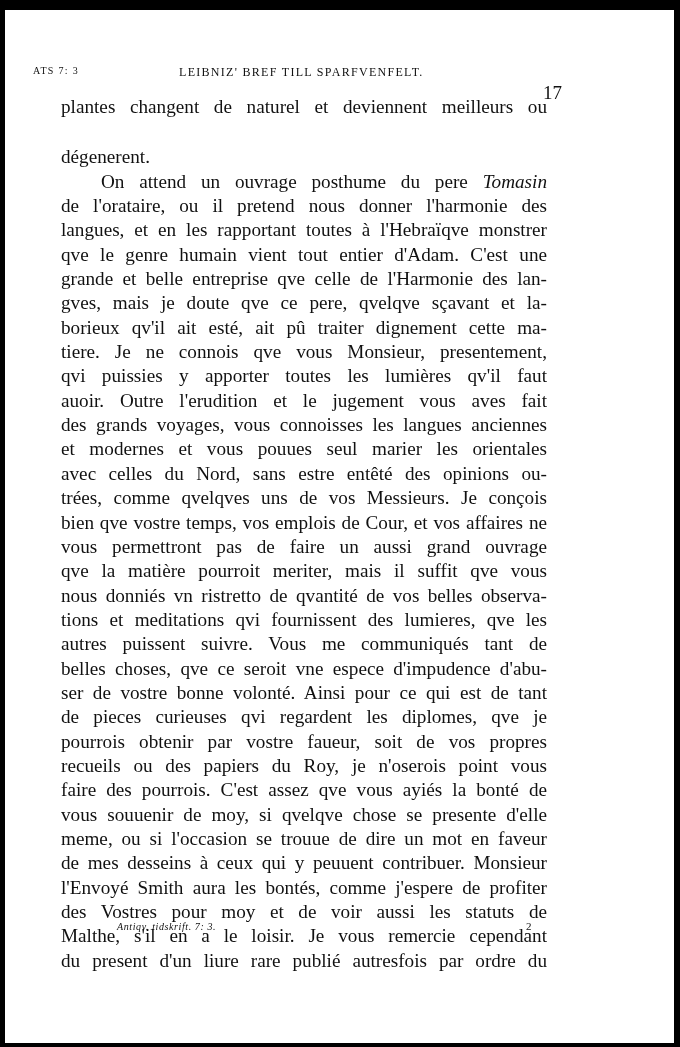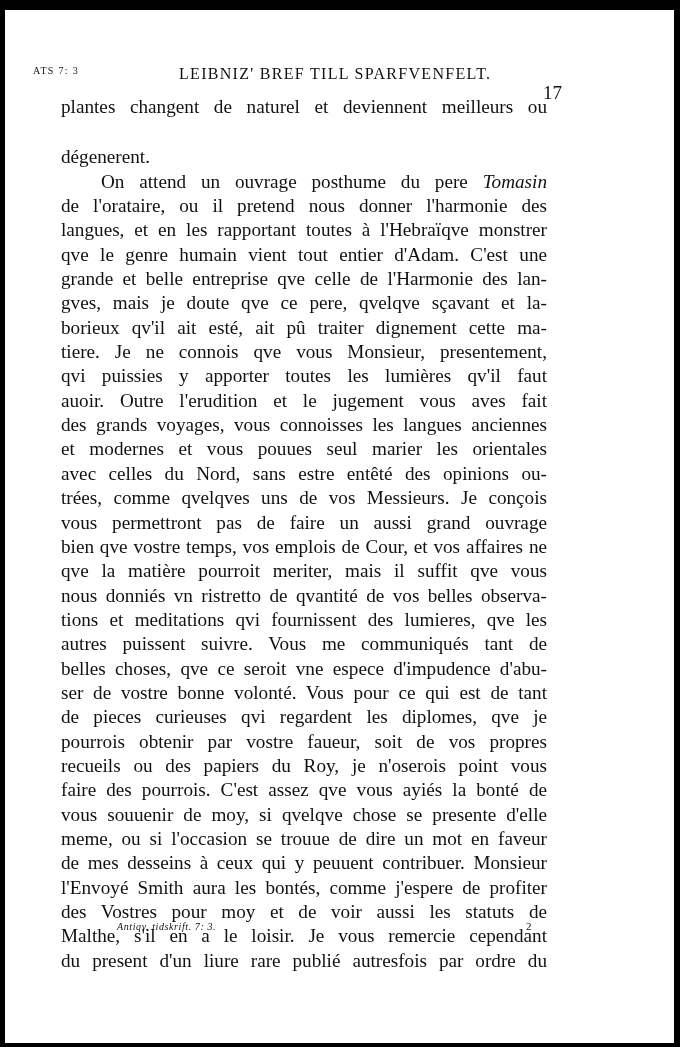--- a/index.html
+++ b/index.html
@@ -22,21 +22,21 @@
     left: 28px; top: 50px;
     width: 520px; height: 22px;
   }
   .rh-left {
     position: absolute; left: 0; top: 5px;
     font-size: 10px; letter-spacing: 1.3px;
     font-variant: small-caps; text-transform: uppercase;
   }
   .rh-center {
     position: absolute; left: 146px; top: 5px;
-    font-size: 16px; letter-spacing: 1.3px;
+    font-size: 12px; letter-spacing: 1.3px;
     text-transform: uppercase;
   }
   .rh-page {
     position: absolute; left: 510px; top: -2px;
     font-size: 19px;
     margin-top: 24px;
   }
   .body-text {
     position: absolute;
     left: 56px; top: 85px;
@@ -84,28 +84,28 @@
       <div class="line">grande et belle entreprise qve celle de l'Harmonie des lan-</div>
       <div class="line">gves, mais je doute qve ce pere, qvelqve sçavant et la-</div>
       <div class="line">borieux qv'il ait esté, ait pû traiter dignement cette ma-</div>
       <div class="line">tiere.  Je ne connois qve vous Monsieur, presentement,</div>
       <div class="line">qvi puissies y apporter toutes les lumières qv'il faut</div>
       <div class="line">auoir.  Outre l'erudition et le jugement vous aves fait</div>
       <div class="line">des grands voyages, vous connoisses les langues anciennes</div>
       <div class="line">et modernes et vous pouues seul marier les orientales</div>
       <div class="line">avec celles du Nord, sans estre entêté des opinions ou-</div>
       <div class="line">trées, comme qvelqves uns de vos Messieurs.  Je conçois</div>
+      <div class="line">bien qve vostre temps, vos emplois de Cour, et vos affaires ne</div>
       <div class="line">vous permettront pas de faire un aussi grand ouvrage</div>
-      <div class="line">bien qve vostre temps, vos emplois de Cour, et vos affaires ne</div>
       <div class="line">qve la matière pourroit meriter, mais il suffit qve vous</div>
       <div class="line">nous donniés vn ristretto de qvantité de vos belles observa-</div>
       <div class="line">tions et meditations qvi fournissent des lumieres, qve les</div>
       <div class="line">autres puissent suivre.  Vous me communiqués tant de</div>
       <div class="line">belles choses, qve ce seroit vne espece d'impudence d'abu-</div>
-      <div class="line">ser de vostre bonne volonté.  Vous pour ce qui est de tant</div>
+      <div class="line">ser de vostre bonne volonté.  Ainsi pour ce qui est de tant</div>
       <div class="line">de pieces curieuses qvi regardent les diplomes, qve je</div>
       <div class="line">pourrois obtenir par vostre faueur, soit de vos propres</div>
       <div class="line">recueils ou des papiers du Roy, je n'oserois point vous</div>
       <div class="line">faire des pourrois.  C'est assez qve vous ayiés la bonté de</div>
       <div class="line">vous souuenir de moy, si qvelqve chose se presente d'elle</div>
       <div class="line">meme, ou si l'occasion se trouue de dire un mot en faveur</div>
       <div class="line">de mes desseins à ceux qui y peuuent contribuer. Monsieur</div>
       <div class="line">l'Envoyé Smith aura les bontés, comme j'espere de profiter</div>
       <div class="line">des Vostres pour moy et de voir aussi les statuts de</div>
       <div class="line">Malthe, s'il en a le loisir.  Je vous remercie cependant</div>

